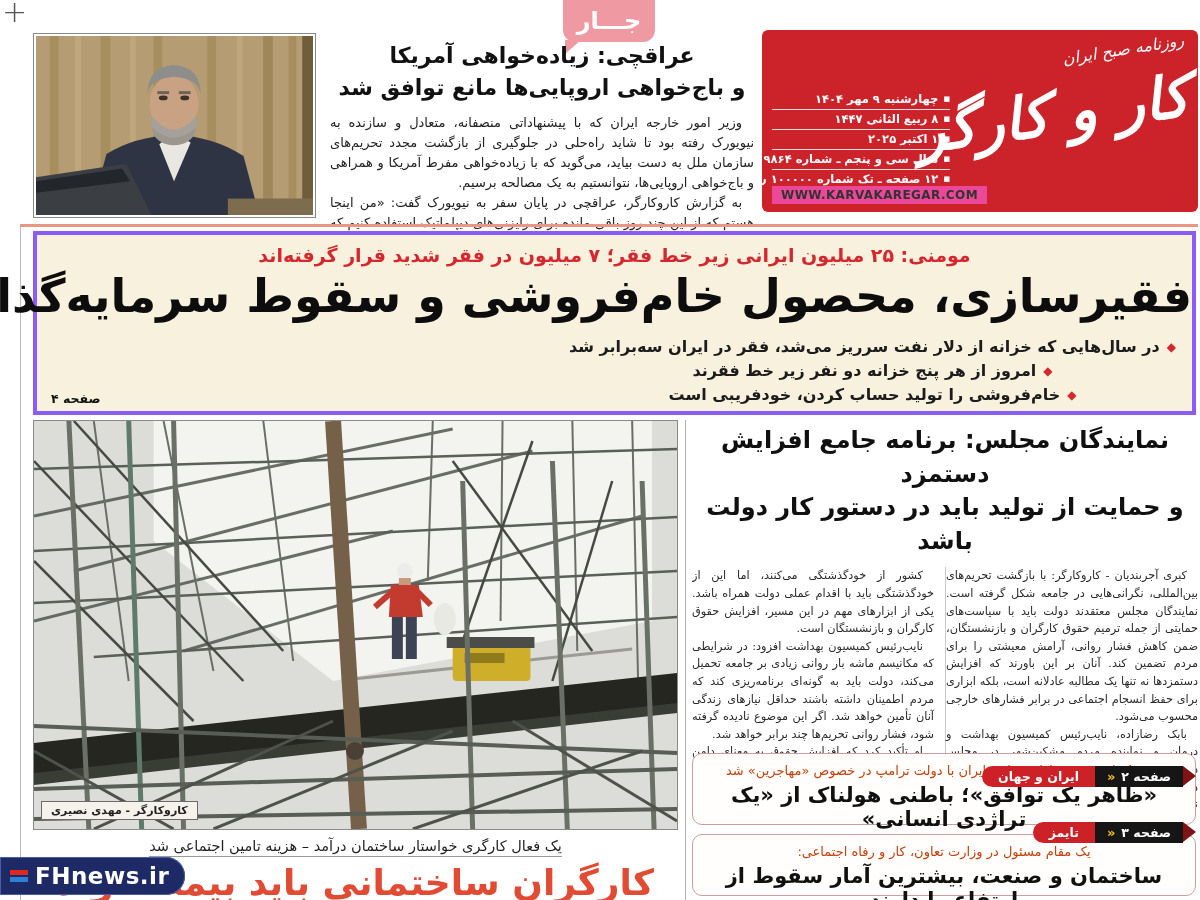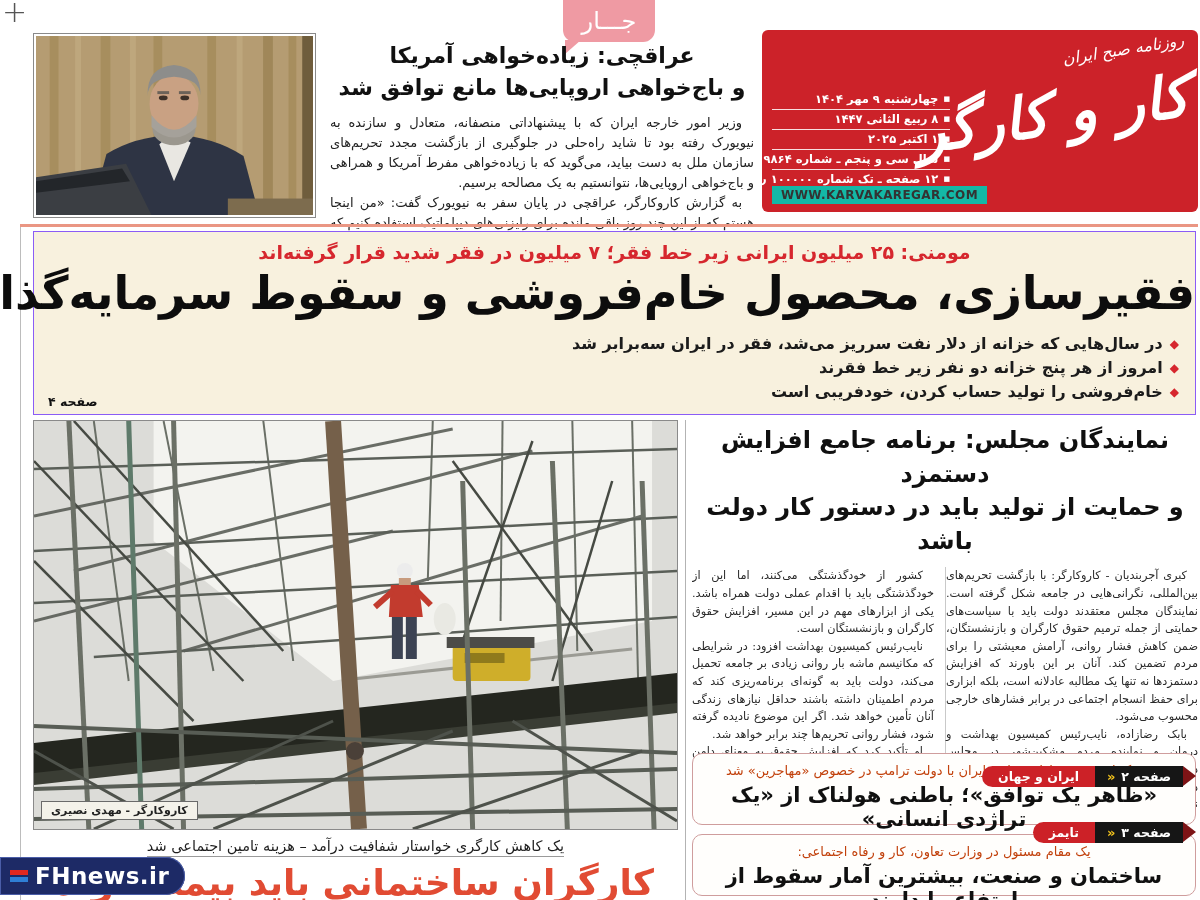--- a/index.html
+++ b/index.html
@@ -9,54 +9,54 @@
     background:#ffffff; overflow:hidden; direction:rtl;
     font-family:"DejaVu Sans", sans-serif;
   }
   
   .crop-mark { position:absolute; left:2px; top:-6px; color:#555; font-size:30px; font-weight:200; direction:ltr; }
   
   .top-tab { position:absolute; left:563px; top:0; width:92px; height:42px; background:#ef9aa3;
              border-radius:0 0 12px 12px; display:flex; align-items:center; justify-content:center; }
   .top-tab::after { content:""; position:absolute; left:2px; bottom:-12px;
              border-top:14px solid #ef9aa3; border-right:16px solid transparent; }
-  .top-tab span { color:#fff; font-size:24px; font-weight:normal; }
+  .top-tab span { color:#fff; font-size:24px; font-weight:bold; }
   
   .masthead { position:absolute; left:762px; top:30px; width:436px; height:182px;
               background:#cc2229; border-radius:6px; }
   .masthead .tagline { position:absolute; top:10px; right:14px; color:#fff; font-size:16px;
               font-style:italic; transform:rotate(-9deg); white-space:nowrap; }
   .masthead .logo { position:absolute; top:52px; right:8px; width:258px; color:#fff;
               font-size:58px; font-weight:bold; font-style:italic; transform:rotate(-8deg);
               text-align:center; white-space:nowrap; line-height:1.1; }
   .masthead .dates { position:absolute; left:10px; top:60px; width:178px; }
   .masthead .dates p { color:#fff; font-size:11.5px; font-weight:bold; padding:2px 0 3px;
               border-bottom:1px solid rgba(255,255,255,.85); white-space:nowrap; }
   .masthead .dates p::before { content:"■"; font-size:7px; vertical-align:2px; margin-left:5px; }
-  .masthead .website { position:absolute; left:10px; bottom:8px; background:#14b8a6; color:#333;
+  .masthead .website { position:absolute; left:10px; bottom:8px; background:#ec4899; color:#333;
               font-size:12px; font-weight:bold; letter-spacing:.4px; padding:2px 9px; direction:ltr; }
   
   .photo-a { position:absolute; left:33px; top:33px; width:283px; height:185px;
              background:#fff; border:1px solid #8a8a8a; padding:2px; }
   .photo-a svg { width:100%; height:100%; display:block; }
   .art-a { position:absolute; left:330px; top:40px; width:424px; }
   .art-a h2 { font-size:22px; font-weight:bold; color:#111; text-align:center; line-height:1.45; }
   .art-a .body { margin-top:9px; font-size:13px; color:#222; text-align:justify; line-height:1.55; }
   .art-a .body p { text-indent:12px; }
   .art-a .cont { margin-top:2px; font-size:13px; font-weight:bold; color:#111; text-align:left; }
   
   .rule-salmon { position:absolute; left:20px; top:224px; width:1178px; height:3px; background:#ea9683; }
   .margin-line { position:absolute; left:20px; top:227px; width:1px; height:673px; background:#bcbcbc; }
   
   .lead-box { position:absolute; left:33px; top:231px; width:1163px; height:184px;
-              background:#f8f1de; border:1px solid #8b5cf6; }
+              background:#f8f1de; border:4px solid #8b5cf6; }
   .lead-kicker { margin-top:9px; text-align:center; color:#d6272e; font-size:19px; font-weight:bold; }
   .lead-headline { margin-top:3px; text-align:center; color:#0d0d0d; font-size:46px; font-weight:bold;
               white-space:nowrap; letter-spacing:-1px; }
-  .lead-bullets { position:absolute; right:16px; top:100px; text-align:right; }
+  .lead-bullets { position:absolute; right:16px; top:100px; text-align:center; }
   .lead-bullets p { font-size:16px; font-weight:bold; color:#1c1c1c; line-height:24px; }
   .lead-bullets p::before { content:"◆"; color:#d6272e; font-size:12px; margin-left:7px; vertical-align:1px; }
   .lead-pageref { position:absolute; left:14px; bottom:5px; font-size:12.5px; font-weight:bold; color:#111; }
   
   .photo-main { position:absolute; left:33px; top:420px; width:645px; height:410px;
                 border:1px solid #8a8a8a; background:#1d4ed8; }
   .photo-main svg { width:100%; height:100%; display:block; }
   .photo-credit { position:absolute; left:7px; bottom:9px; background:#f4f2ea; border:1px solid #6a6a6a;
                 padding:2px 9px; font-size:11px; font-weight:bold; color:#222; }
   .divider-v { position:absolute; left:685px; top:420px; width:1px; height:480px; background:#b3b3b3; }
@@ -312,21 +312,21 @@
     <div class="tip"></div>
   </div>
 
   <div class="rbox box-safety">
     <div class="kicker">یک مقام مسئول در وزارت تعاون، کار و رفاه اجتماعی:</div>
     <div class="headline">ساختمان و صنعت، بیشترین آمار سقوط از ارتفاع را دارند</div>
   </div>
 
   <div class="insurance">
     <div>
-      <span class="kicker">یک کاهش کارگری خواستار شفافیت درآمد – هزینه تامین اجتماعی شد</span>
+      <span class="kicker">یک فعال کارگری خواستار ساختمان درآمد – هزینه تامین اجتماعی شد</span>
     </div>
     <div class="headline">کارگران ساختمانی باید بیمه شوند</div>
   </div>
 
   <div class="watermark">
     <span class="wm-icon">
       <i class="bar-red"></i>
         <i class="bar-blue"></i>
     </span>
     <span class="wm-text">FHnews.ir</span>

